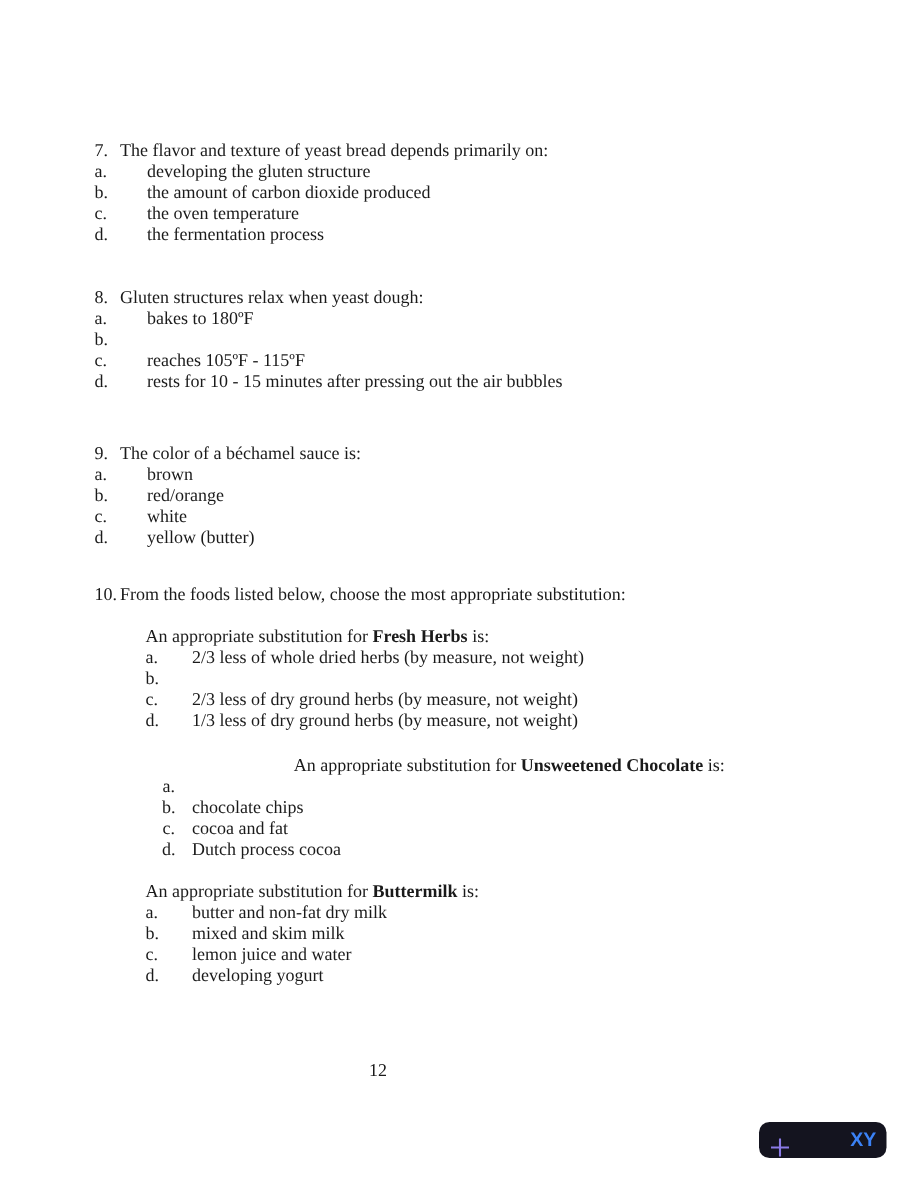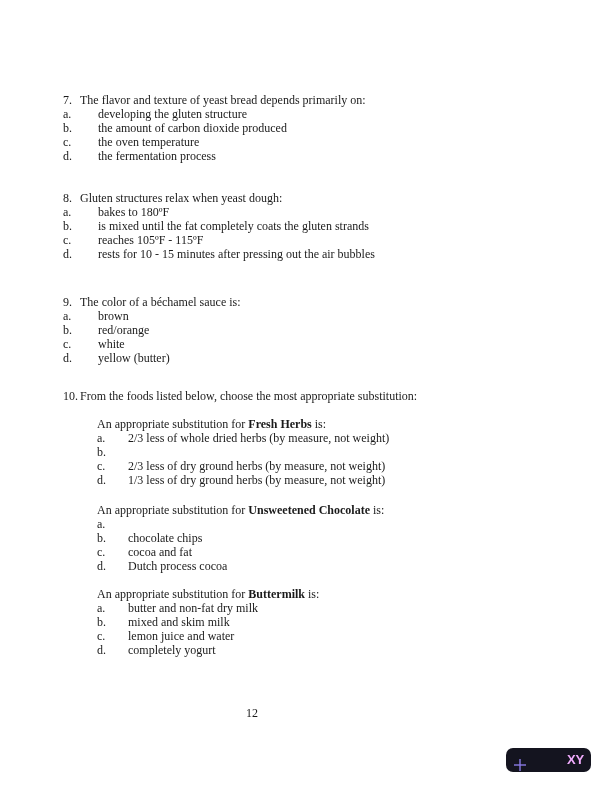--- a/index.html
+++ b/index.html
@@ -26,21 +26,21 @@
   }
   .qhead { display: flex; }
   .qnum { width: 17px; flex: none; }
   .opt { display: flex; }
   .opt .letter { width: 35px; flex: none; }
   .q8 { margin-top: 28px; }
   .q9 { margin-top: 34px; }
   .q10 { margin-top: 24px; }
   .subgroup { margin-left: 34px; margin-top: 14px; }
   .subgroup .letter { width: 31px; flex: none; }
-  .subgroup.g2 { margin-top: 16px; }
+  .subgroup.g2 { margin-top: 16px; text-align: center; }
   .subgroup.g3 { margin-top: 14px; }
   .term { font-weight: bold; }
   .pagenum {
     position: absolute;
     top: 706px;
     left: 0;
     width: 504px;
     text-align: center;
   }
   .brand-badge {
@@ -55,21 +55,21 @@
     align-items: flex-end;
     justify-content: center;
     gap: 4px;
     font-family: "Liberation Sans", sans-serif;
     font-size: 13px;
     font-weight: bold;
     line-height: 24px;
   }
   .brand-badge .plus-icon { display: block; flex: none; }
   .brand-primary { color: #ffffff; }
-  .brand-accent { color: #f0abfc; margin-top: 32px; }
+  .brand-accent { color: #3b82f6; margin-top: 32px; }
   .brand-text { display: flex; }
 </style>
 </head>
 <body>
 
 <div class="page">
   <main class="content">
 
     <section class="question q7">
       <div class="qhead">
@@ -98,21 +98,20 @@
       <div class="qhead">
         <span class="qnum">8.</span>
         <span class="qtext">Gluten structures relax when yeast dough:</span>
       </div>
       <div class="opt">
         <span class="letter">a.</span>
         <span class="otext">bakes to 180ºF</span>
       </div>
       <div class="opt">
         <span class="letter">b.</span>
-        <span class="otext">is mixed until the fat completely coats the gluten strands</span>
       </div>
       <div class="opt">
         <span class="letter">c.</span>
         <span class="otext">reaches 105ºF - 115ºF</span>
       </div>
       <div class="opt">
         <span class="letter">d.</span>
         <span class="otext">rests for 10 - 15 minutes after pressing out the air bubbles</span>
       </div>
     </section>
@@ -199,21 +198,21 @@
         <div class="opt">
           <span class="letter">b.</span>
           <span class="otext">mixed and skim milk</span>
         </div>
         <div class="opt">
           <span class="letter">c.</span>
           <span class="otext">lemon juice and water</span>
         </div>
         <div class="opt">
           <span class="letter">d.</span>
-          <span class="otext">completely yogurt</span>
+          <span class="otext">developing yogurt</span>
         </div>
       </div>
     </section>
   </main>
 
   <div class="pagenum">12</div>
 
   <div class="brand-badge">
     <svg class="plus-icon" width="14" height="14" viewBox="0 0 14 14" aria-hidden="true">
       <line x1="7" y1="1" x2="7" y2="13" stroke="#8a7ae6" stroke-width="1.4"></line>

